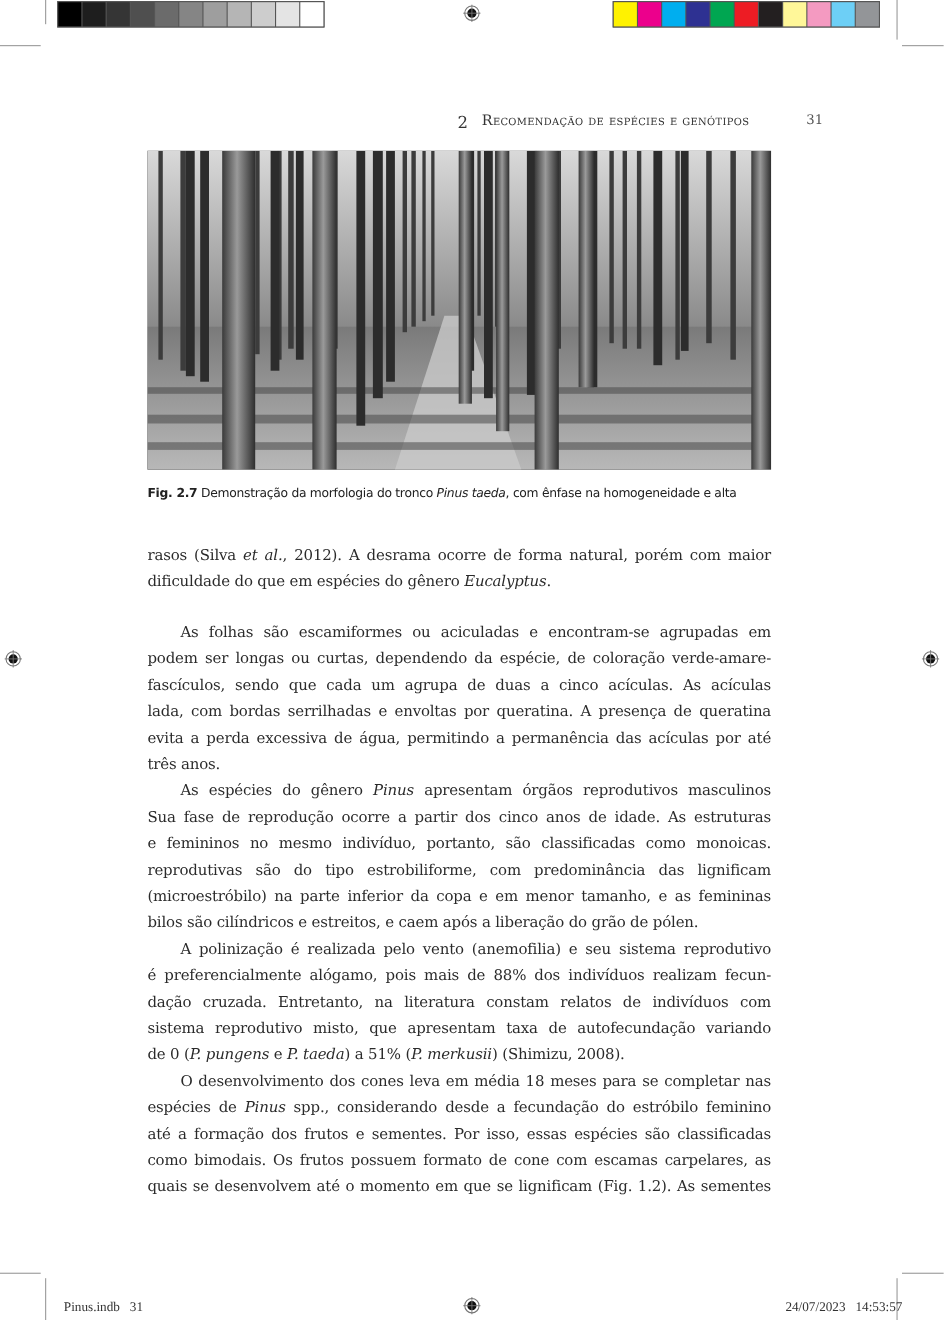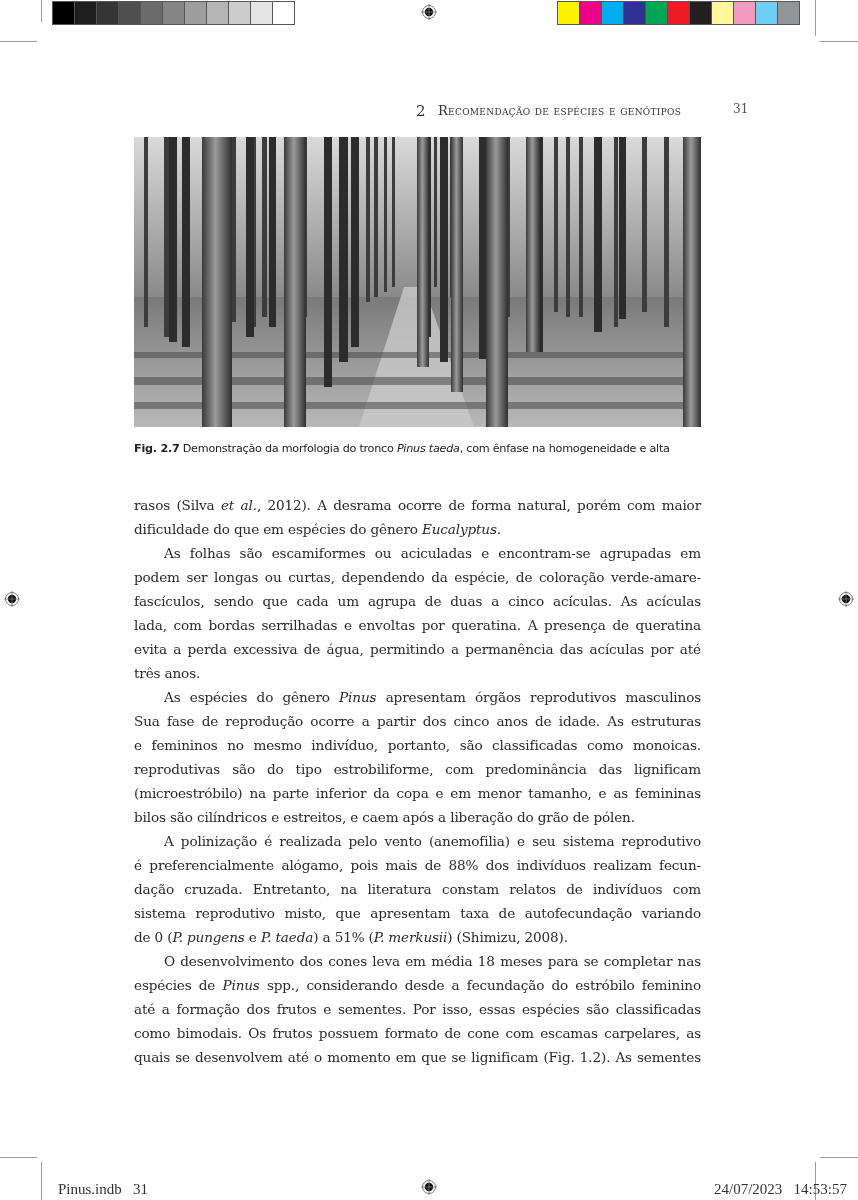--- a/index.html
+++ b/index.html
@@ -21,21 +21,21 @@
   
   .photo { position:absolute; left:134px; top:137px; width:567px; height:290px; background:#6f6f6f; overflow:hidden; }
   .photo svg { display:block; }
   
   .caption { position:absolute; left:134px; top:438px; width:580px; font-family:"DejaVu Sans", sans-serif; font-size:11.2px; line-height:21px; color:#222; letter-spacing:-0.25px; }
   .caption b { font-weight:bold; }
   
   .body-text { position:absolute; left:134px; top:493px; width:567px; font-family:"DejaVu Serif", serif; font-size:13.6px; line-height:24px; color:#2a2a2a; letter-spacing:-0.15px; }
   .body-text .line { display:block; text-align:justify; text-align-last:justify; white-space:nowrap; }
   .body-text .line.last { text-align-last:left; }
-  .slug { position:absolute; top:1181px; font-family:"Liberation Serif", serif; font-size:15px; color:#333; }
+  .slug { position:absolute; top:1181px; font-family:"Liberation Serif", serif; font-size:12px; color:#333; }
 </style>
 </head>
 <body>
 
 <div class="bar" style="left:52px;" id="graybar">
     <div class="sw" style="background: rgb(0, 0, 0);"></div>
     <div class="sw" style="background: rgb(30, 30, 30);"></div>
     <div class="sw" style="background: rgb(53, 53, 53);"></div>
     <div class="sw" style="background: rgb(79, 79, 79);"></div>
     <div class="sw" style="background: rgb(107, 107, 107);"></div>
@@ -185,21 +185,21 @@
 </div>
 
 <div class="body-text">
 
   <div>
     <span class="line"><span>rasos (Silva </span><i>et al.</i><span>, 2012). A desrama ocorre de forma natural, porém com maior</span></span>
     <span class="line last"><span>dificuldade do que em espécies do gênero </span><i>Eucalyptus</i><span>.</span></span>
   </div>
 
   <div>
-    <span class="line" style="padding-left:30px;">As folhas são escamiformes ou aciculadas e encontram-se agrupadas em</span>
+    <span class="line" style="padding-left:30px;margin-top:22px;">As folhas são escamiformes ou aciculadas e encontram-se agrupadas em</span>
     <span class="line">podem ser longas ou curtas, dependendo da espécie, de coloração verde-amare-</span>
     <span class="line">fascículos, sendo que cada um agrupa de duas a cinco acículas. As acículas</span>
     <span class="line">lada, com bordas serrilhadas e envoltas por queratina. A presença de queratina</span>
     <span class="line">evita a perda excessiva de água, permitindo a permanência das acículas por até</span>
     <span class="line last">três anos.</span>
   </div>
 
   <div>
     <span class="line" style="padding-left:30px;"><span>As espécies do gênero </span><i>Pinus</i><span> apresentam órgãos reprodutivos masculinos</span></span>
     <span class="line">Sua fase de reprodução ocorre a partir dos cinco anos de idade. As estruturas</span>

